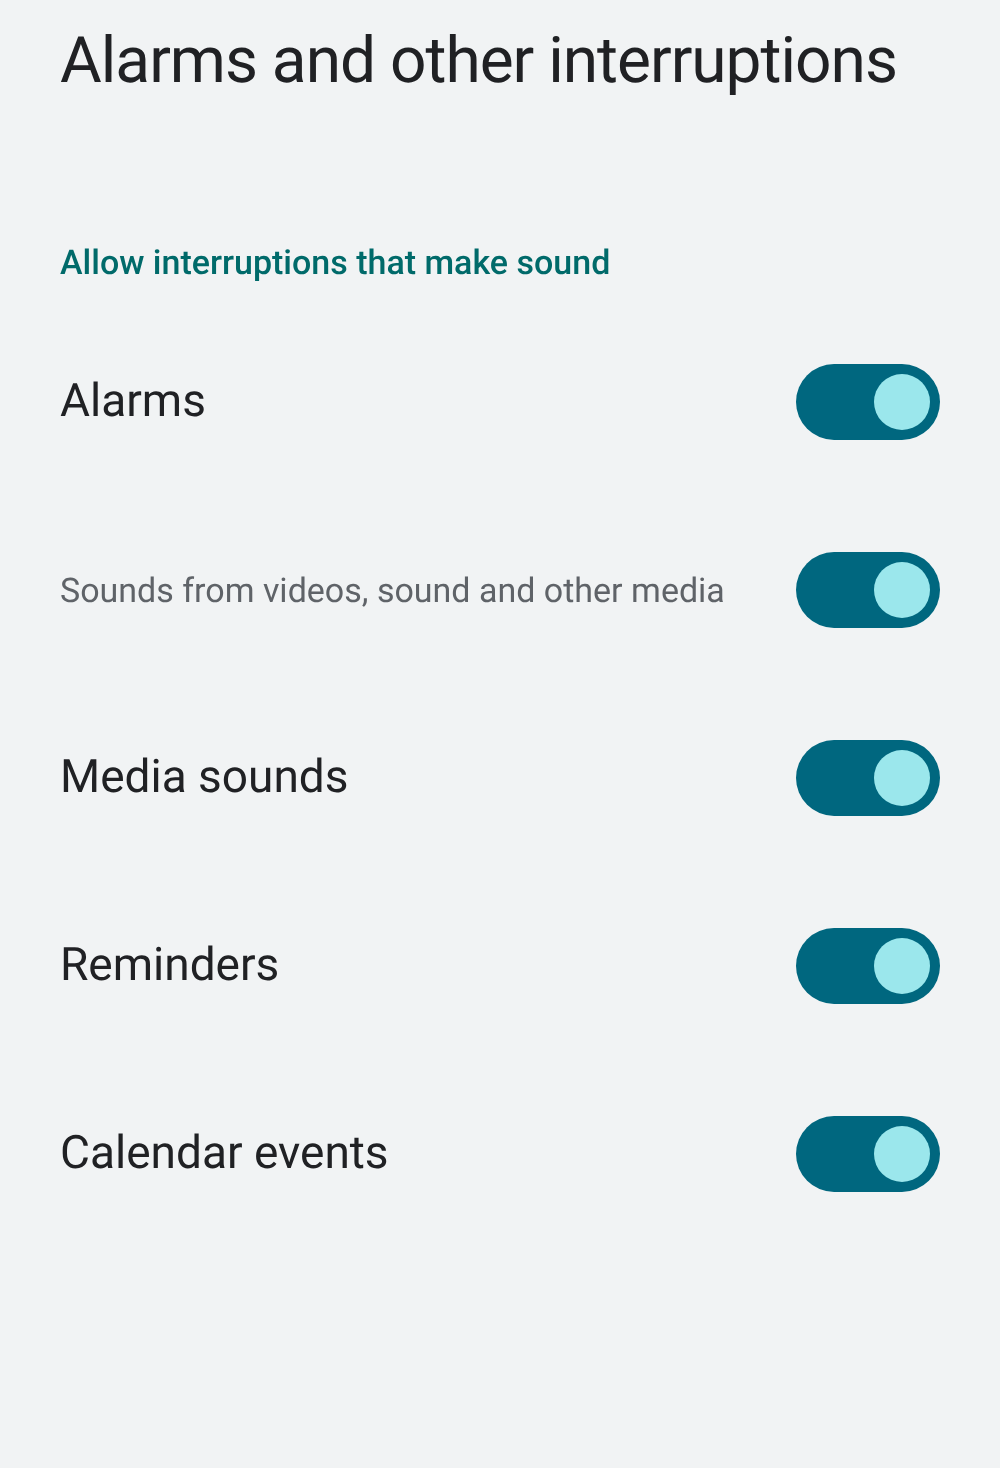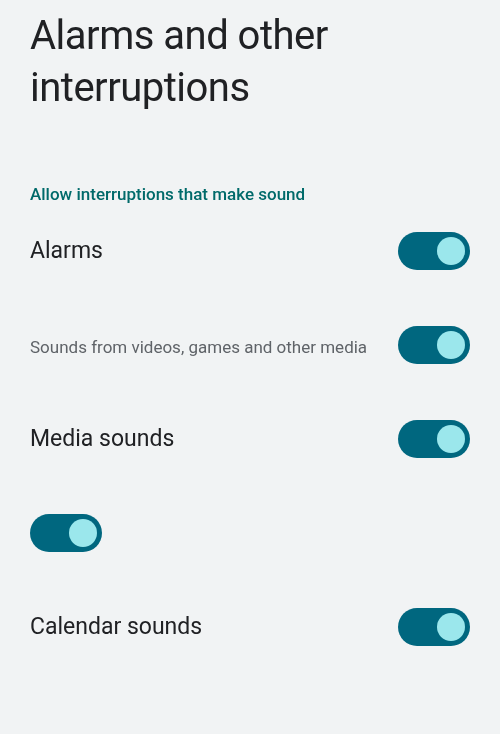--- a/index.html
+++ b/index.html
@@ -9,32 +9,32 @@
     }
     body {
       width: 500px;
       height: 734px;
       background: #f1f3f4;
       font-family: 'Roboto', 'Segoe UI', Arial, sans-serif;
       padding: 10px 30px 30px 30px;
       overflow: hidden;
     }
     .page-title {
-      font-size: 40px;
+      font-size: 32px;
       font-weight: 400;
       color: #202124;
       line-height: 1.3;
       margin-bottom: 70px;
       letter-spacing: -0.5px;
     }
     .section-header {
       font-size: 17px;
       font-weight: 500;
       color: #006a6a;
-      margin-bottom: 28px;
+      margin-bottom: 40px;
     }
     .setting-row {
       display: flex;
       align-items: center;
       justify-content: space-between;
       margin-bottom: 56px;
     }
     .setting-text {
       flex: 1;
       padding-right: 20px;
@@ -83,34 +83,37 @@
 
 <div class="setting-row">
   <div class="setting-text">
     <div class="setting-title">Alarms</div>
   </div>
   <div class="toggle on"></div>
 </div>
 
 <div class="setting-row">
   <div class="setting-text">
-    <div class="setting-subtitle">Sounds from videos, games and other media</div>
+    <div class="setting-subtitle">Sounds from videos, sound and other media</div>
   </div>
   <div class="toggle on"></div>
 </div>
 
 <div class="setting-row">
   <div class="setting-text">
     <div class="setting-title">Media sounds</div>
   </div>
   <div class="toggle on"></div>
 </div>
 
 <div class="setting-row">
+  <div class="setting-text">
+    <div class="setting-title">Reminders</div>
+  </div>
   <div class="toggle on"></div>
 </div>
 
 <div class="setting-row">
   <div class="setting-text">
-    <div class="setting-title">Calendar sounds</div>
+    <div class="setting-title">Calendar events</div>
   </div>
   <div class="toggle on"></div>
 </div>
 
 </body></html>

